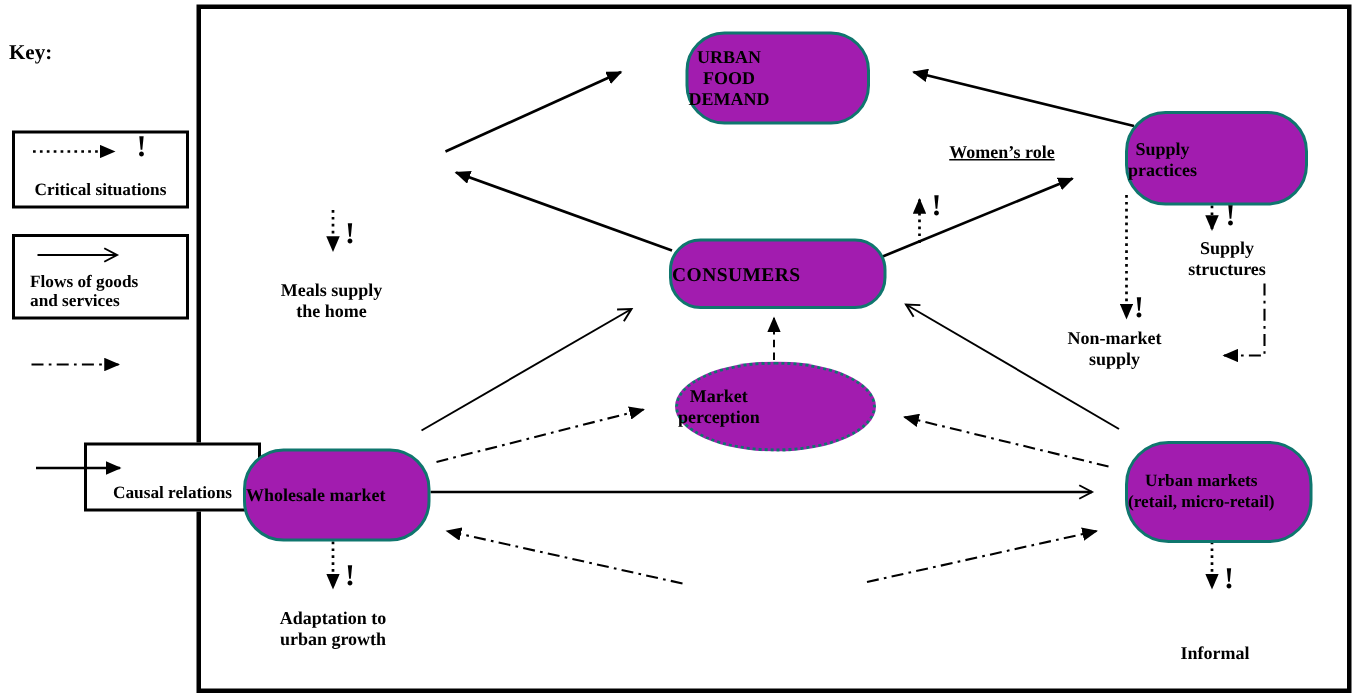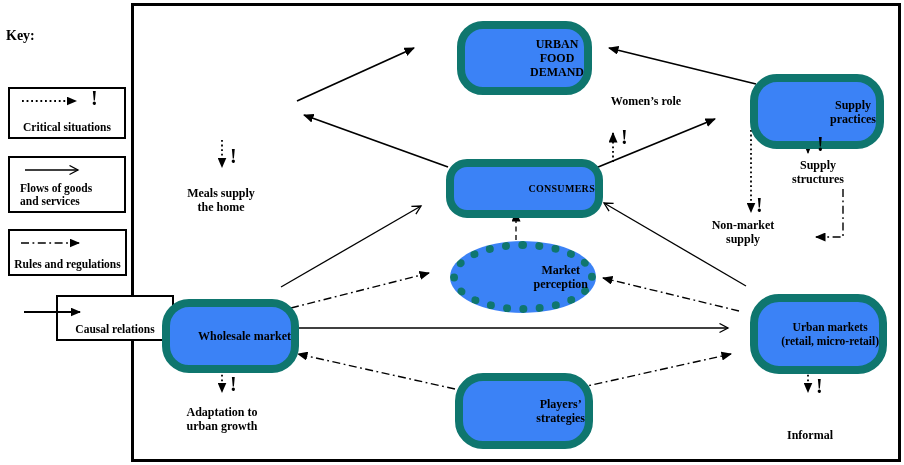--- a/index.html
+++ b/index.html
@@ -7,22 +7,22 @@
     position:relative;width:904px;height:465px;background:#fff;
     font-family:"Liberation Serif","DejaVu Serif",serif;color:#000;overflow:hidden;
   }
   .frame{position:absolute;left:131px;top:3px;width:764px;height:453px;border:3px solid #000;z-index:0;background:#fff;}
   .keytitle{position:absolute;left:6px;top:28px;font-size:14px;font-weight:bold;z-index:2;}
   .keybox{position:absolute;border:2px solid #000;background:#fff;z-index:0;}
   .key-label{position:absolute;left:0;right:0;bottom:3px;font-size:11.5px;font-weight:bold;text-align:center;white-space:pre-line;line-height:13px;}
   .key-label.left{text-align:left;padding-left:10px;}
   .overlay{position:absolute;left:0;top:0;width:904px;height:465px;z-index:1;pointer-events:none;}
   .node{
-    position:absolute;border:8px solid #0f766e;background:#3b82f6;z-index:2;
-    display:flex;align-items:center;justify-content:flex-end;text-align:center;
+    position:absolute;border:2px solid #0f766e;background:#a21caf;z-index:2;
+    display:flex;align-items:center;justify-content:flex-start;text-align:center;
   }
   .node-label{font-size:12px;font-weight:bold;white-space:pre-line;line-height:14px;}
   .annot{position:absolute;z-index:2;font-size:12px;font-weight:bold;text-align:center;white-space:pre-line;line-height:14px;}
   .excl{position:absolute;z-index:3;font-size:20px;font-weight:bold;line-height:20px;}
   .l-causal{stroke:#000;stroke-width:1.8;fill:none;}
   .l-flow{stroke:#000;stroke-width:1.3;fill:none;}
   .l-flow-b{stroke:#000;stroke-width:1.7;fill:none;}
   .l-rule{stroke:#000;stroke-width:1.4;fill:none;stroke-dasharray:8 3.5 1.8 3.5;}
   .l-crit{stroke:#000;stroke-width:1.8;fill:none;stroke-dasharray:1.8 2.8;}
   .l-dash{stroke:#000;stroke-width:1.3;fill:none;stroke-dasharray:5 3.5;}
@@ -35,23 +35,20 @@
   <div class="frame"></div>
 
   <div class="keytitle">Key:</div>
 
   <div class="keybox" style="left:8px;top:156px;width:114px;height:53px;">
     <div class="key-label left">Flows of goods
 and services</div>
   </div>
   <div class="keybox" style="left:8px;top:87px;width:114px;height:48px;">
     <div class="key-label">Critical situations</div>
-  </div>
-  <div class="keybox" style="left:8px;top:229px;width:115px;height:43px;">
-    <div class="key-label">Rules and regulations</div>
   </div>
   <div class="keybox" style="left:8px;top:295px;width:114px;height:42px;margin-left:48px;">
     <div class="key-label">Causal relations</div>
   </div>
 
   <svg class="overlay" viewBox="0 0 904 465">
     <defs>
       <marker id="mFill" markerUnits="userSpaceOnUse" markerWidth="11" markerHeight="9" refX="9.5" refY="4.5" orient="auto">
         <path d="M0,0 L10.5,4.5 L0,9 z" fill="#000"></path>
       </marker>
@@ -92,39 +89,35 @@
   <div class="node" style="left:457px;top:21px;width:119px;height:58px;border-radius:26px;">
     <div class="node-label">URBAN
 FOOD
 DEMAND</div>
   </div>
   <div class="node" style="left:750px;top:74px;width:118px;height:59px;border-radius:27px;">
     <div class="node-label">Supply
 practices</div>
   </div>
   <div class="node" style="left:446px;top:159px;width:141px;height:43px;border-radius:21px;">
-    <div class="node-label" style="font-size:10px;letter-spacing:.3px;">CONSUMERS</div>
+    <div class="node-label" style="font-size:13px;letter-spacing:.3px;">CONSUMERS</div>
   </div>
   <div class="node" style="left:450px;top:241px;width:130px;height:56px;border-radius:50%;border-style:dotted;">
     <div class="node-label">Market
 perception</div>
   </div>
   <div class="node" style="left:750px;top:294px;width:121px;height:64px;border-radius:29px;">
     <div class="node-label" style="font-size:11.5px;">Urban markets
 (retail, micro-retail)</div>
   </div>
   <div class="node" style="left:162px;top:299px;width:121px;height:58px;border-radius:27px;">
     <div class="node-label">Wholesale market</div>
   </div>
-  <div class="node" style="left:455px;top:373px;width:122px;height:60px;border-radius:28px;">
-    <div class="node-label">Players’
-strategies</div>
-  </div>
 
-  <div class="annot" style="left:596px;top:94px;width:100px;">Women’s role</div>
+  <div class="annot" style="left:618px;top:94px;width:100px;text-decoration:underline;">Women’s role</div>
   <div class="annot" style="left:161px;top:186px;width:120px;">Meals supply
 the home</div>
   <div class="annot" style="left:768px;top:158px;width:100px;">Supply
 structures</div>
   <div class="annot" style="left:693px;top:218px;width:100px;">Non-market
 supply</div>
   <div class="annot" style="left:157px;top:405px;width:130px;">Adaptation to
 urban growth</div>
   <div class="annot" style="left:760px;top:428px;width:100px;">Informal</div>
 

